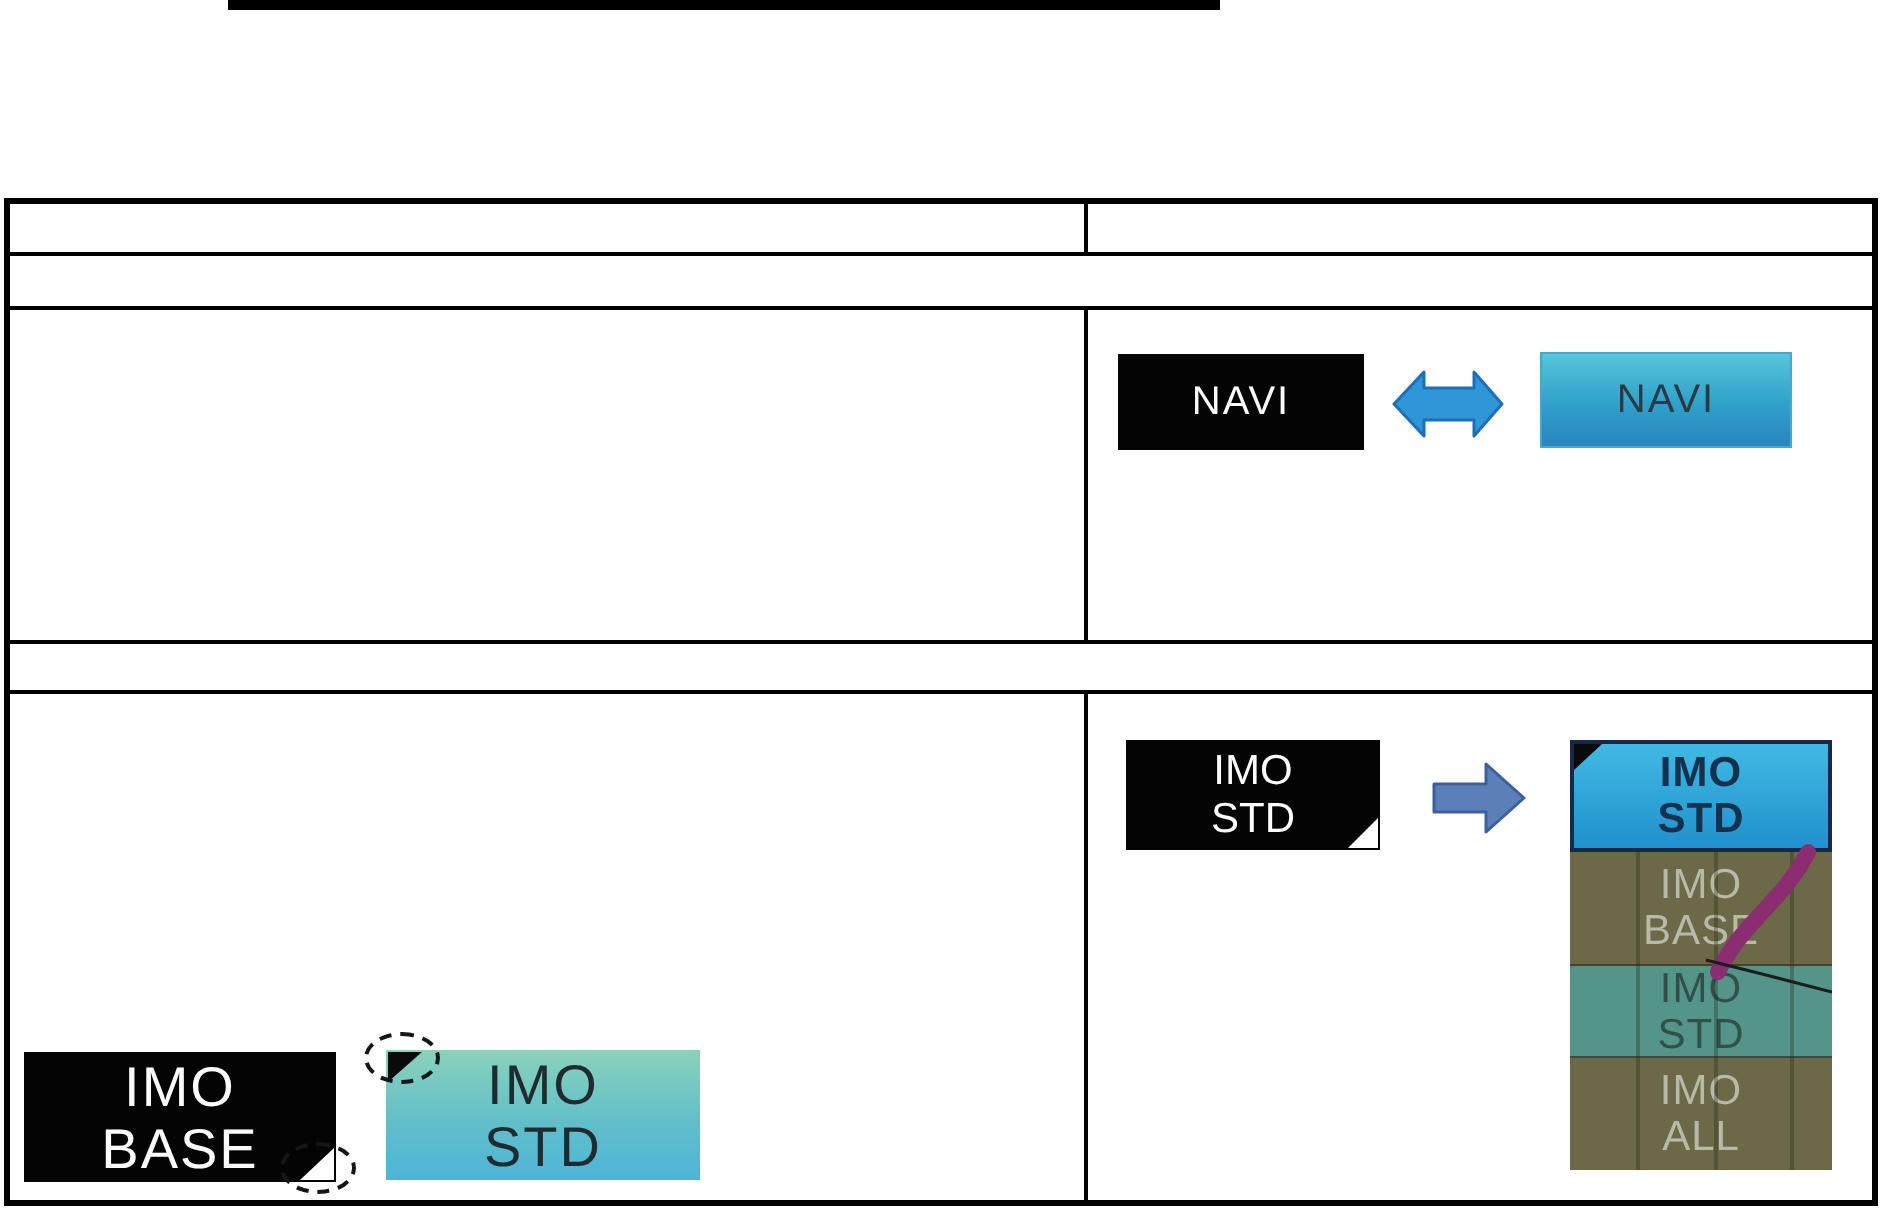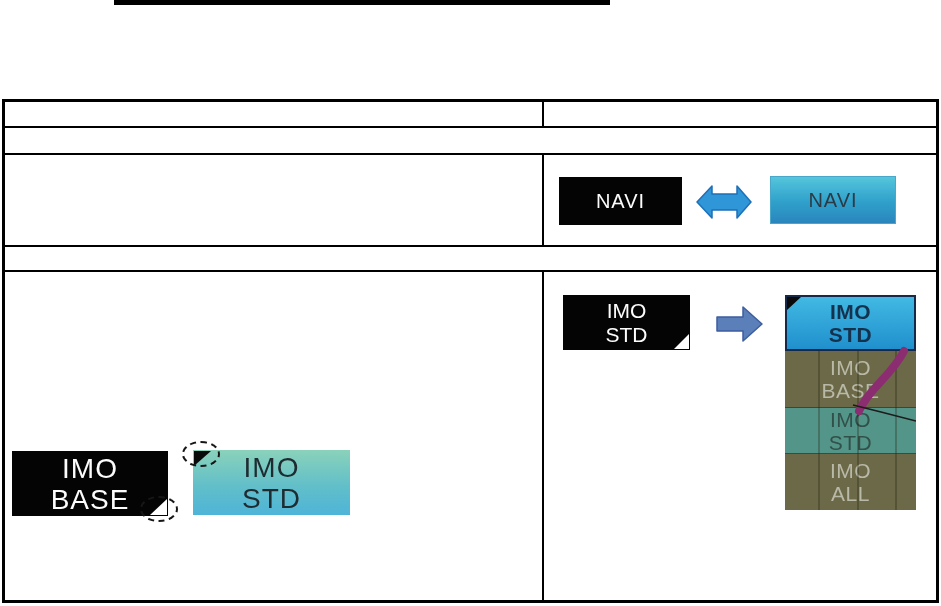--- a/index.html
+++ b/index.html
@@ -7,21 +7,21 @@
               font-family:"Liberation Sans", sans-serif; }
   .page { position:relative; width:941px; height:606px; background:#fff; }
 
   .heading-underline { position:absolute; left:114px; top:0; width:496px; height:5px; background:#000; }
 
   .content-table { position:absolute; left:2px; top:99px; width:937px; height:504px;
                    border:3px solid #000; display:flex; flex-direction:column; background:#fff; }
   .t-row { position:relative; width:100%; }
   .t-row.split { display:flex; }
   .t-row.b { border-bottom:2px solid #000; }
-  .r1 { height:26px; } .r2 { height:27px; } .r3 { height:92px; } .r4 { height:25px; } .r5 { flex:1; }
+  .r1 { height:26px; } .r2 { height:27px; } .r3 { height:167px; } .r4 { height:25px; } .r5 { flex:1; }
   .cell-l { width:539px; border-right:2px solid #000; position:relative; }
   .cell-r { flex:1; position:relative; }
 
   
   .btn { position:absolute; display:flex; flex-direction:column; align-items:center;
          justify-content:center; text-align:center; }
   .black-btn { background:#040404; color:#fcfcfc; }
 
   .navi-black { left:15px; top:22px; width:123px; height:48px; font-size:20px; letter-spacing:1px; }
   .dbl-arrow { position:absolute; left:152px; top:24px; width:56px; height:46px; }

